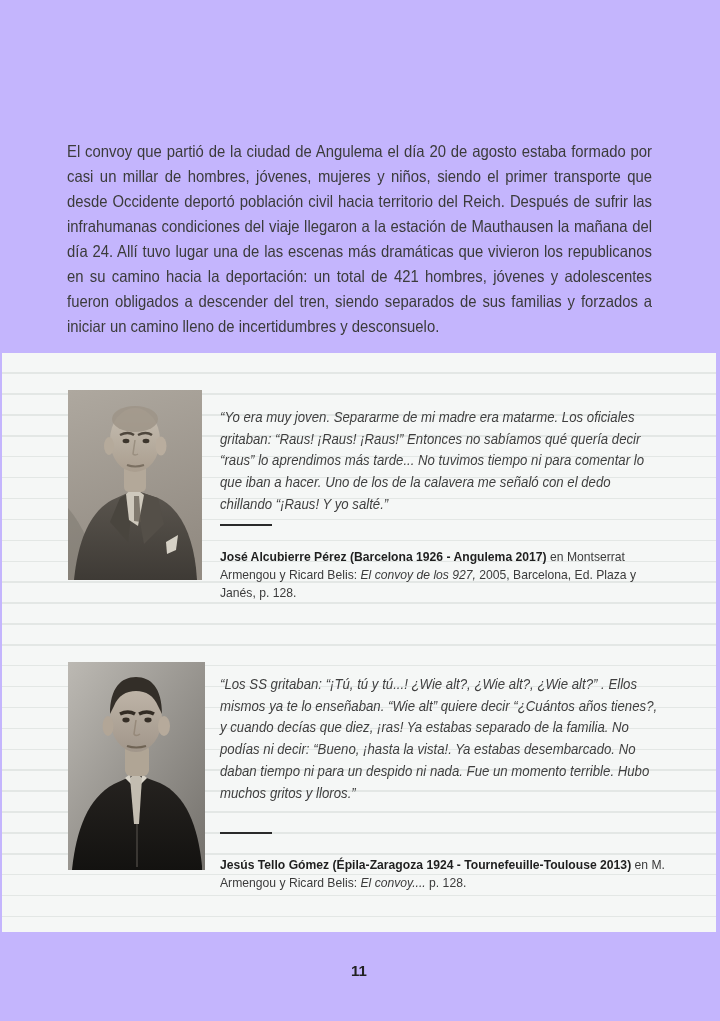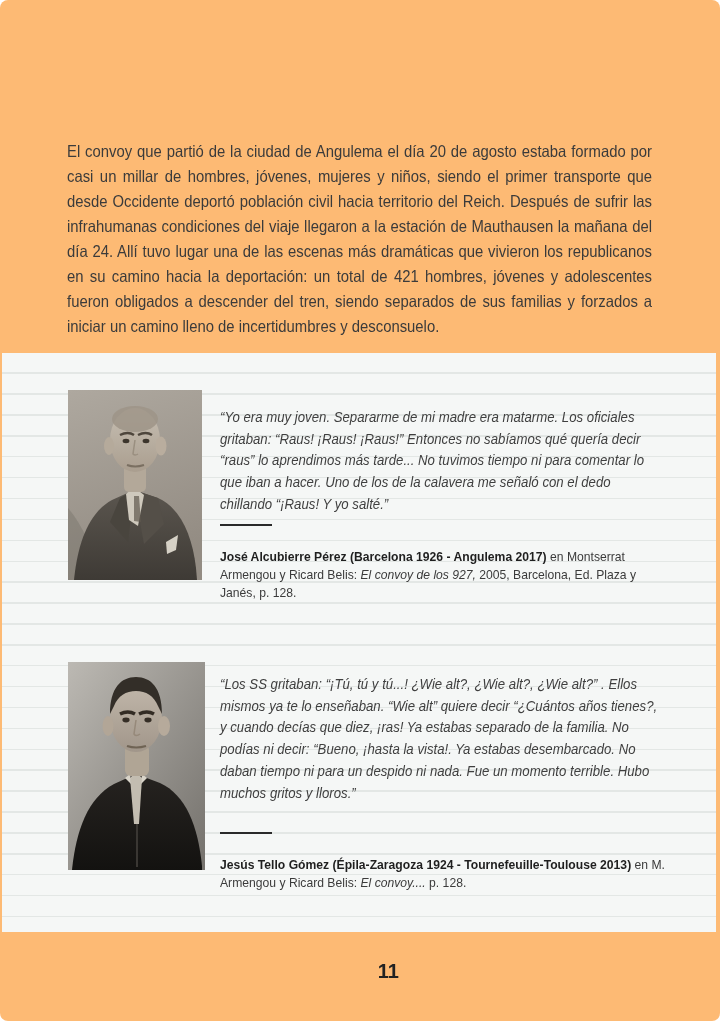--- a/index.html
+++ b/index.html
@@ -5,22 +5,21 @@
   html,body{margin:0;padding:0;}
   body{
     width:720px;height:1021px;
     background:#ffffff;
     font-family:"Liberation Sans", sans-serif;
     position:relative;
     overflow:hidden;
   }
   .page{
     position:absolute;inset:0;
-    background:#fdba74;
-    border-radius:8px;
+    background:#c4b5fd;
   }
   
   .ruled-band{
     position:absolute;
     left:2px;top:353px;
     width:714px;height:579px;
     background-color:#f5f7f6;
     background-image:repeating-linear-gradient(
       to bottom,
       #f5f7f6 0px, #f5f7f6 19.4px,
@@ -70,23 +69,23 @@
   .photo{
     position:absolute;
     left:68px;
     display:block;
   }
   .photo.p1{top:390px;width:134px;height:190px;}
   .photo.p2{top:662px;width:137px;height:208px;}
   .page-number{
     position:absolute;
     left:351px;top:961px;width:48px;
-    text-align:right;
+    text-align:left;
     font-weight:700;
-    font-size:20px;line-height:20px;
+    font-size:15px;line-height:20px;
     color:#222222;
   }
 </style>
 </head>
 <body>
 
 <div class="page">
 
   <div class="ruled-band"></div>
 

